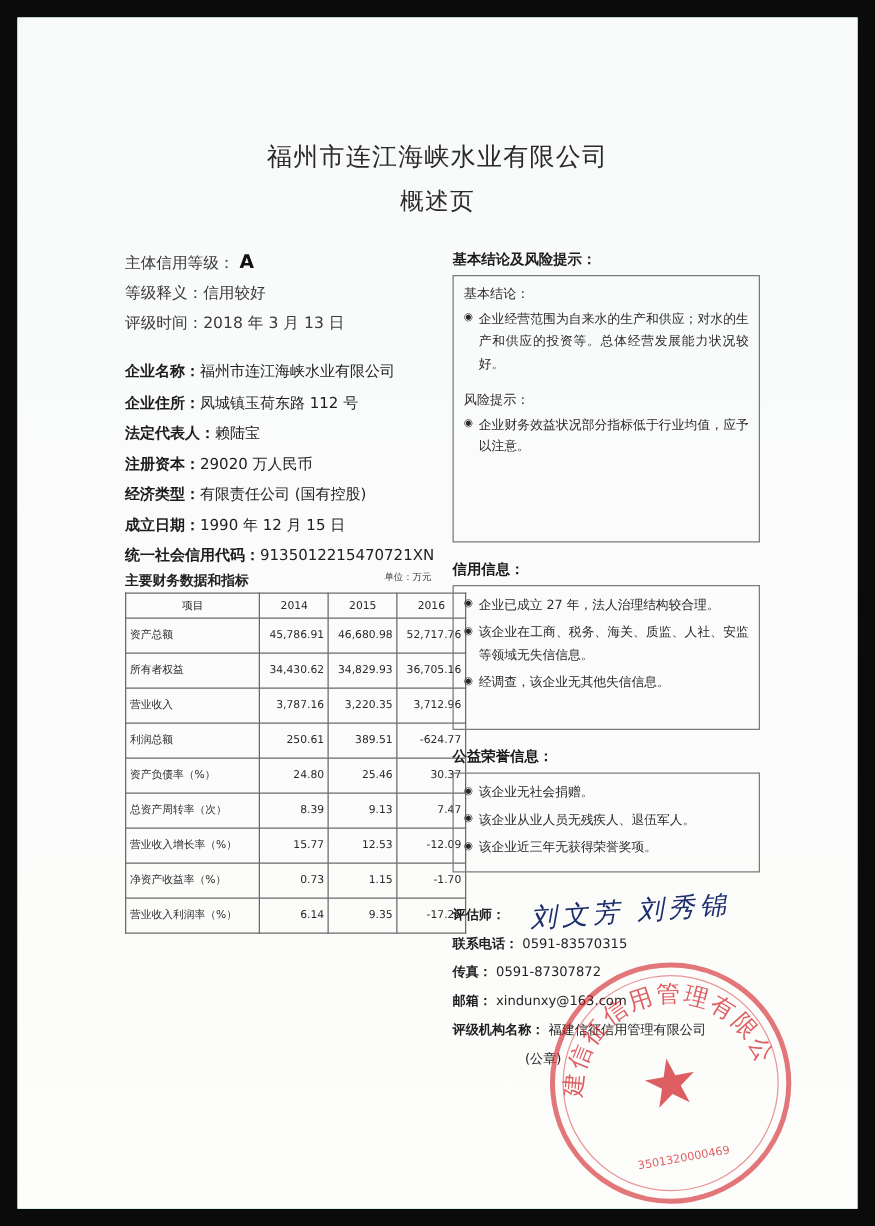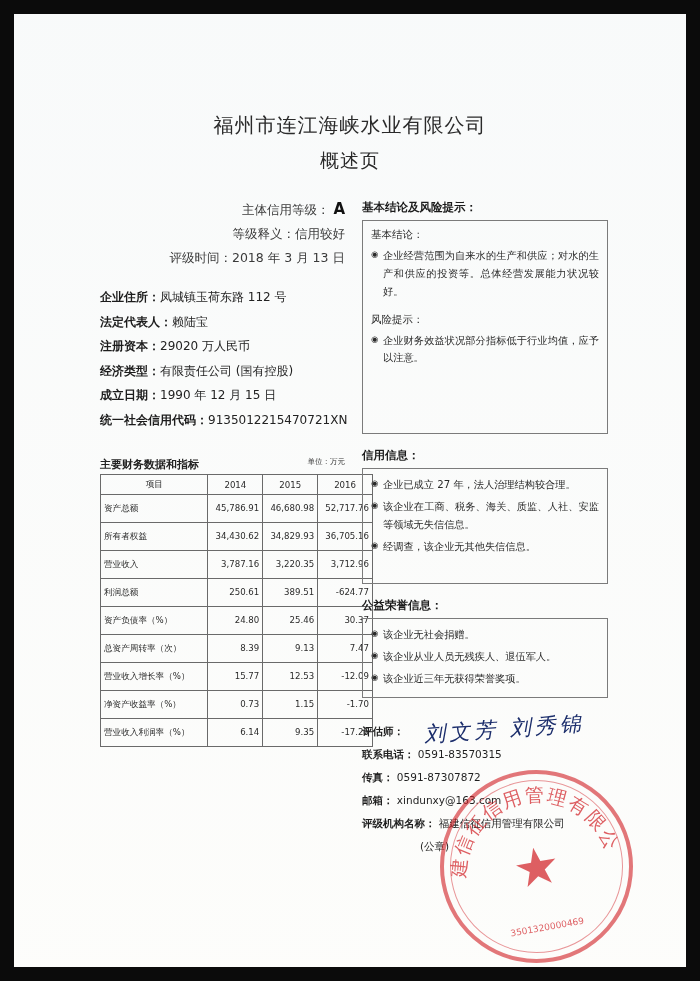--- a/index.html
+++ b/index.html
@@ -70,21 +70,20 @@
     position: absolute;
     left: 100px;
     top: 200px;
     width: 245px;
   }
   .rating-block .row {
     font-size: 12.5px;
     color: #3a3a3a;
     margin-bottom: 7px;
     white-space: nowrap;
-    text-align: right;
   }
   .rating-block .grade {
     font-size: 15px;
     font-weight: bold;
     color: #111;
     margin-left: 4px;
   }
 
   .company-block {
     margin-top: 22px;
@@ -299,20 +298,23 @@
       </div>
       <div class="row">
         <span>等级释义：</span><span>信用较好</span>
       </div>
       <div class="row">
         <span>评级时间：</span><span>2018 年 3 月 13 日</span>
       </div>
     </div>
 
     <div class="company-block">
+      <div class="row">
+        <span>企业名称：</span><span class="val">福州市连江海峡水业有限公司</span>
+      </div>
       <div class="row">
         <span>企业住所：</span><span class="val">凤城镇玉荷东路 112 号</span>
       </div>
       <div class="row">
         <span>法定代表人：</span><span class="val">赖陆宝</span>
       </div>
       <div class="row">
         <span>注册资本：</span><span class="val">29020 万人民币</span>
       </div>
       <div class="row">

